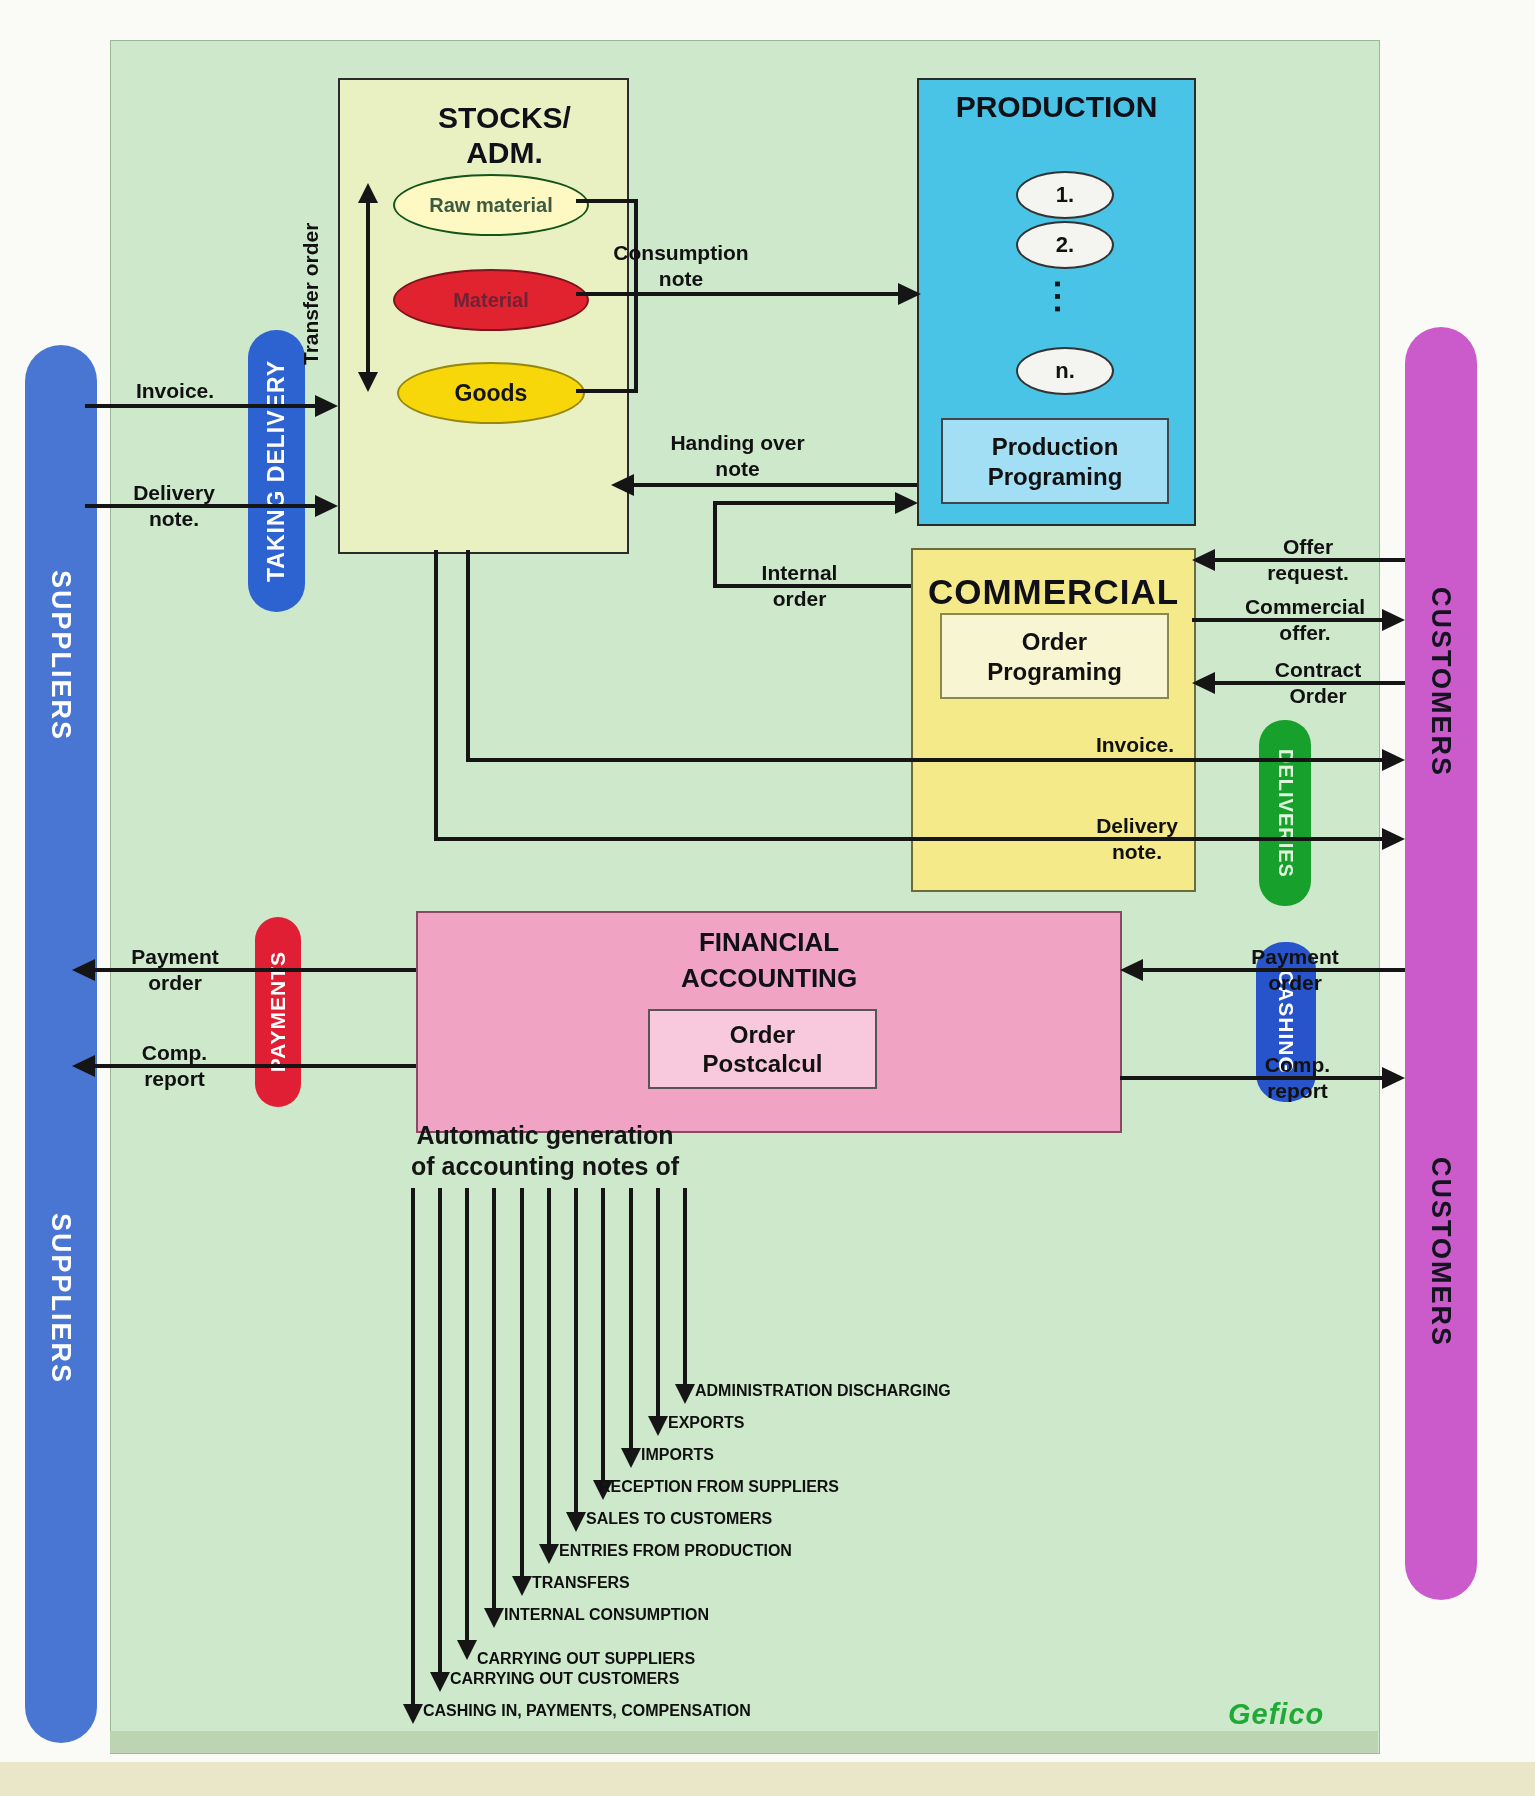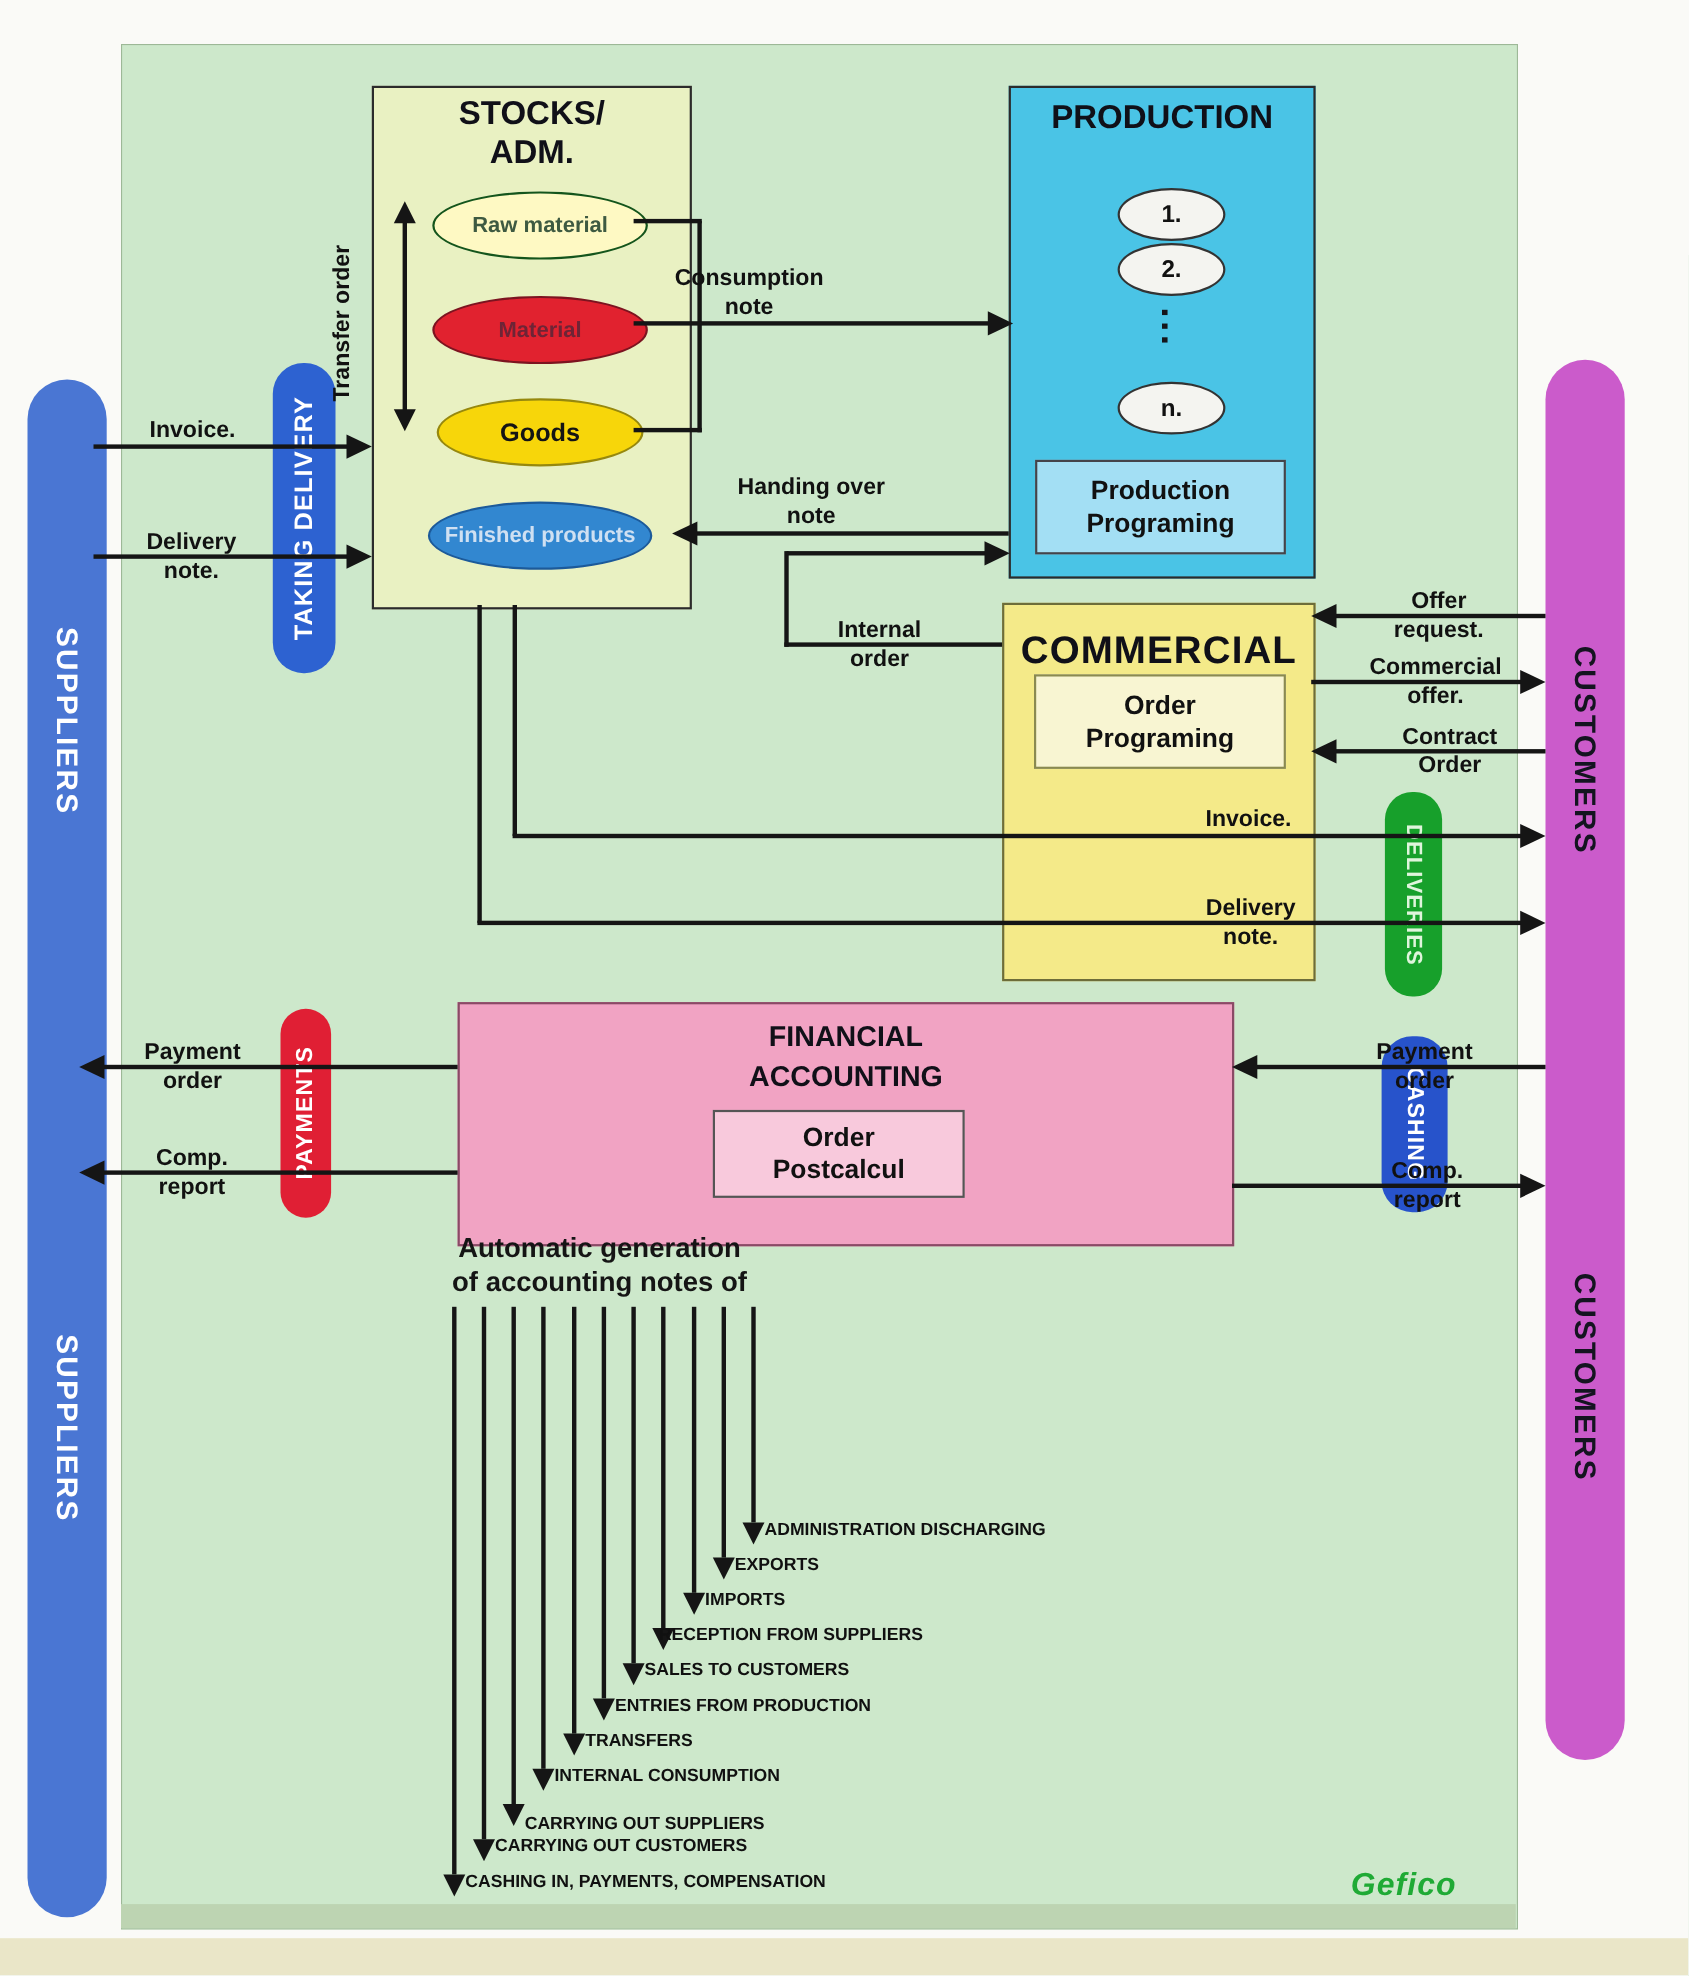--- a/index.html
+++ b/index.html
@@ -38,21 +38,21 @@
   .box{position:absolute;border:2px solid #2b2b2b;}
   .box-stocks{left:338px;top:78px;width:287px;height:472px;background:#e9f1c2;}
   .box-production{left:917px;top:78px;width:275px;height:444px;background:#4ac4e6;}
   .box-commercial{left:911px;top:548px;width:281px;height:340px;background:#f4ea89;border-color:#6d6d3a;}
   .box-financial{left:416px;top:911px;width:702px;height:218px;background:#f1a3c3;border-color:#8a4a66;}
   .inner{position:absolute;border:2px solid #44444a;text-align:center;font-weight:bold;}
   .inner-production{left:941px;top:418px;width:228px;height:86px;background:#a3dff4;font-size:24px;line-height:30px;padding-top:12px;box-sizing:border-box;}
   .inner-commercial{left:940px;top:613px;width:229px;height:86px;background:#f8f5d2;border-color:#8a8a50;font-size:24px;line-height:30px;padding-top:12px;box-sizing:border-box;}
   .inner-financial{left:648px;top:1009px;width:229px;height:80px;background:#f8c9dc;border-color:#555;font-size:24px;line-height:29px;padding-top:9px;box-sizing:border-box;}
   .box-title{position:absolute;width:100%;text-align:center;font-weight:bold;color:#101018;}
-  .t-stocks{top:6px;font-size:30px;line-height:35px;}
+  .t-stocks{top:20px;font-size:30px;line-height:35px;padding-left:21px;}
   .t-production{top:10px;font-size:30px;}
   .t-commercial{top:22px;font-size:35px;letter-spacing:1px;}
   .t-financial{top:11px;font-size:26px;line-height:36px;}
 
   
   .ellipse{position:absolute;border-radius:50%;display:flex;align-items:center;justify-content:center;
            font-weight:bold;font-size:20px;}
   .el-raw{left:393px;top:174px;width:192px;height:58px;background:#fef9c3;border:2px solid #14551c;color:#3e5a41;}
   .el-material{left:393px;top:269px;width:192px;height:58px;background:#e1222f;border:2px solid #7c1420;color:#6e2436;}
   .el-goods{left:397px;top:362px;width:184px;height:58px;background:#f7d60a;border:2px solid #96880e;color:#141414;font-size:23px;}
@@ -124,21 +124,20 @@
     <span>Programing</span>
   </div>
   <div class="inner inner-financial">
     <span>Order</span><br>
     <span>Postcalcul</span>
   </div>
 
   <div class="ellipse el-raw">Raw material</div>
   <div class="ellipse el-material">Material</div>
   <div class="ellipse el-goods">Goods</div>
-  <div class="ellipse el-finished">Finished products</div>
 
   <div class="ellipse el-step el-s1">1.</div>
   <div class="ellipse el-step el-s2">2.</div>
   <div class="vdots">...</div>
   <div class="ellipse el-step el-sn">n.</div>
 
   <div class="vbar bar-suppliers">
     <span class="bar-label vtext-down sup-t1">SUPPLIERS</span>
     <span class="bar-label vtext-down sup-t2">SUPPLIERS</span>
   </div>

